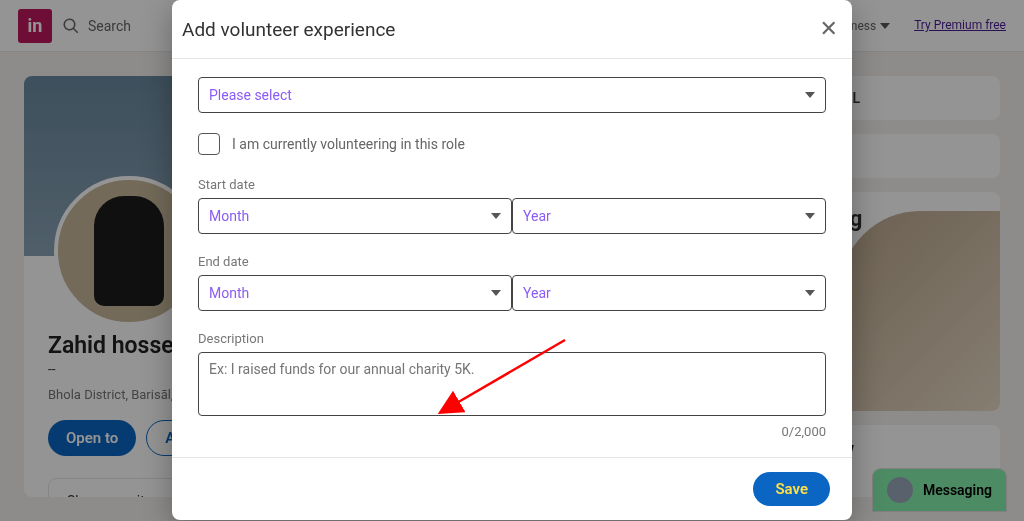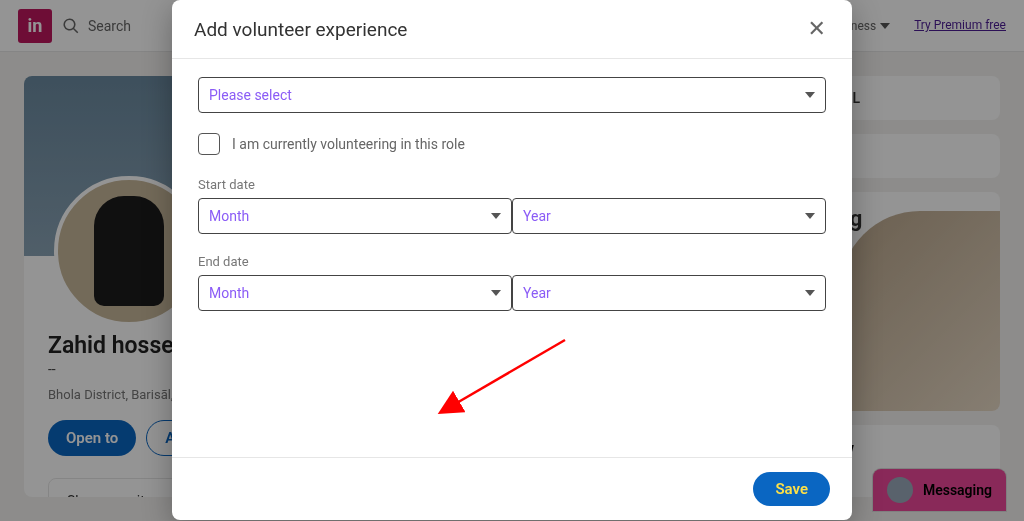--- a/index.html
+++ b/index.html
@@ -33,26 +33,26 @@
 
   .right-col { flex:1; display:flex; flex-direction:column; gap:14px; }
   .rc-card { background:#fff; border-radius:8px; padding:14px 18px; font-size:14px; color:#333; }
   .rc-card b { font-weight:600; }
   .hiring-card { background:#fff; border-radius:8px; padding:0; overflow:hidden; height:220px; position:relative; }
   .hiring-text { position:absolute; top:14px; left:18px; font-size:22px; font-weight:700; color:#333; }
   .hiring-text .hl { background:#f7c653; }
   .hiring-img { position:absolute; right:0; bottom:0; width:160px; height:200px; background:linear-gradient(135deg,#b9a58b,#e7d9c5); border-top-left-radius:80px; }
   .may-know { background:#fff; border-radius:8px; padding:14px 18px; font-size:15px; font-weight:600; }
 
-  .messaging-pill { position:absolute; right:18px; bottom:10px; background:#ec4899; border-radius:8px 8px 0 0; padding:8px 14px; display:flex; align-items:center; gap:10px; font-size:14px; font-weight:600; z-index:2; box-shadow:0 0 0 1px #ddd; }
+  .messaging-pill { position:absolute; right:18px; bottom:10px; background:#86efac; border-radius:8px 8px 0 0; padding:8px 14px; display:flex; align-items:center; gap:10px; font-size:14px; font-weight:600; z-index:2; box-shadow:0 0 0 1px #ddd; }
   .msg-avatar { width:26px; height:26px; border-radius:50%; background:#9ab; }
 
   
   .modal { position:absolute; top:0; left:50%; transform:translateX(-50%); width:680px; height:520px; background:#fff; border-radius:8px; z-index:10; box-shadow:0 8px 30px rgba(0,0,0,0.3); display:flex; flex-direction:column; overflow:hidden; }
-  .modal-header { padding:14px 22px; border-bottom:1px solid #e6e6e6; display:flex; align-items:center; }
+  .modal-header { padding:14px 10px; border-bottom:1px solid #e6e6e6; display:flex; align-items:center; }
   .modal-title { font-size:19px; color:#333; }
   .modal-close { margin-left:auto; color:#666; background:none; border:none; font-size:22px; line-height:1; cursor:pointer; padding:4px; }
 
   .modal-body { flex:1; overflow:auto; padding:18px 26px 8px; position:relative; }
   .modal-body::-webkit-scrollbar { width:10px; }
   .modal-body::-webkit-scrollbar-thumb { background:#c2c2c2; border-radius:5px; }
 
   .field-label { font-size:13px; color:#777; margin-bottom:6px; display:block; }
   .fld { margin-bottom:20px; }
   .dropdown { width:100%; height:36px; border:1px solid #444; border-radius:4px; background:#fff; display:flex; align-items:center; padding:0 10px; font-size:14px; color:#8b5cf6; position:relative; }
@@ -194,20 +194,25 @@
           <span>Month</span>
           <span class="caret"></span>
         </div>
         <div class="dropdown">
           <span>Year</span>
           <span class="caret"></span>
         </div>
       </div>
     </div>
 
+    <div class="fld" style="margin-bottom:4px;">
+      <label class="field-label">Description</label>
+      <textarea class="textarea" placeholder="Ex: I raised funds for our annual charity 5K." style=""></textarea>
+      <div class="char-count">0/2,000</div>
+    </div>
   </div>
 
   <div class="modal-footer">
     <button class="save-btn">Save</button>
   </div>
 </div>
 
 <svg class="arrow-ann" width="150" height="100">
   <defs>
     <marker id="ah" markerWidth="12" markerHeight="12" refX="2" refY="5" orient="auto">

